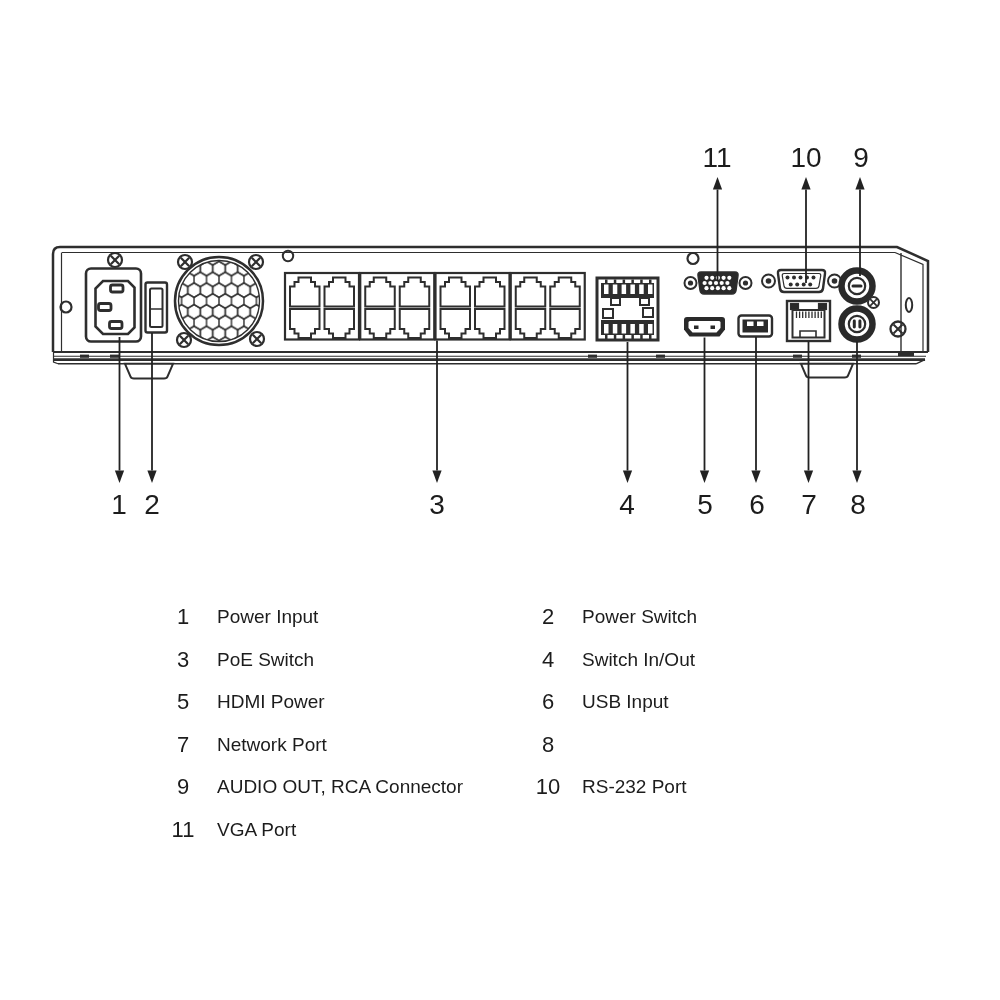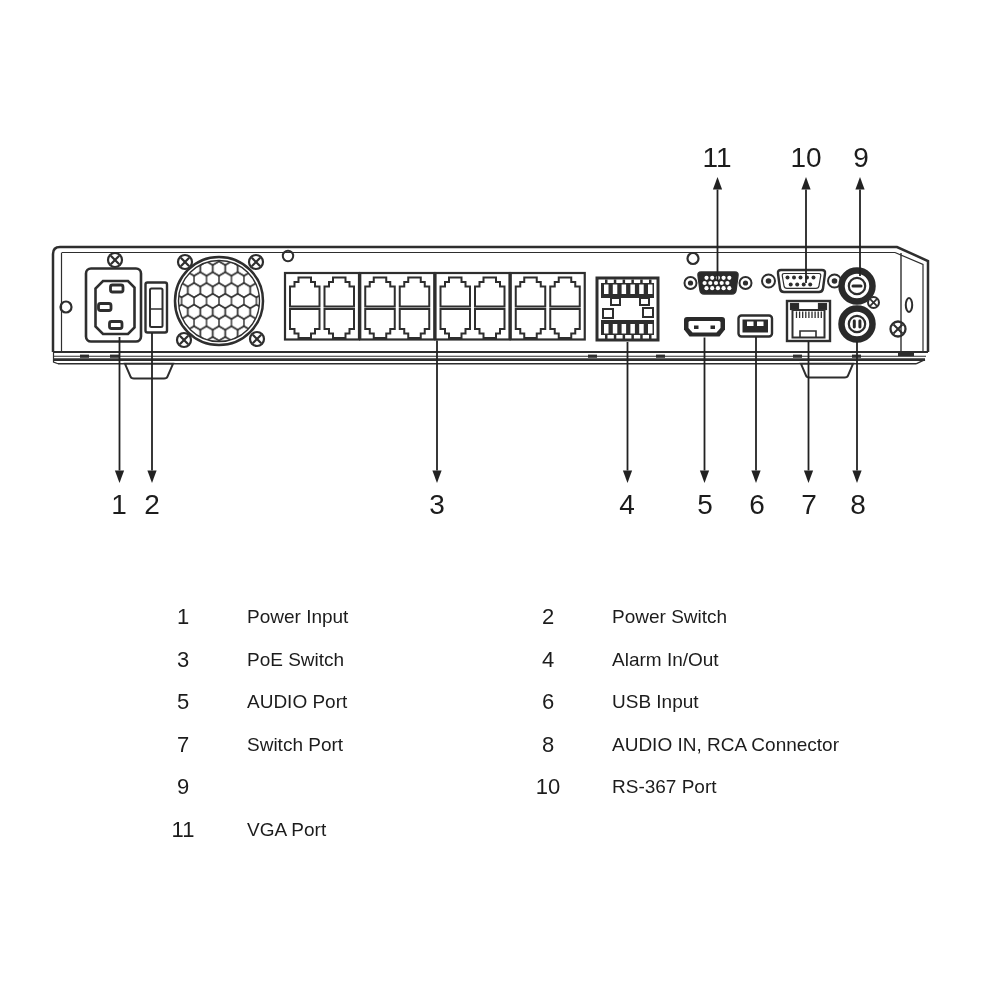--- a/index.html
+++ b/index.html
@@ -6,21 +6,21 @@
   .canvas{position:relative;width:1000px;height:1000px;background:#ffffff;overflow:hidden;
           font-family:"Liberation Sans", sans-serif;color:#1c1c1c;padding-left:28px;}
   svg{position:absolute;left:0;top:0;}
   .callout-num{position:absolute;transform:translateX(-50%);font-size:28px;line-height:1;
                color:#1c1c1c;white-space:nowrap;}
   .legend{position:absolute;top:596px;}
   .legend-col-left{left:160px;}
   .legend-col-right{left:525px;}
   .legend-row{display:flex;align-items:center;height:42.5px;}
   .legend-num{display:inline-block;width:46px;text-align:center;font-size:22px;flex:0 0 46px;}
-  .legend-label{font-size:19px;margin-left:41px;white-space:nowrap;}
+  .legend-label{font-size:19px;margin-left:11px;white-space:nowrap;}
 </style>
 </head>
 <body>
 
 <div class="canvas">
 
   <svg width="1000" height="560" viewBox="0 0 1000 560">
     <defs>
       <path id="ju" d="M0,29 L0,9 L4.5,9 L4.5,4.5 L8.5,4.5 L8.5,0 L21,0 L21,4.5 L25,4.5 L25,9 L29.5,9 L29.5,29 Z"></path>
       <path id="jd" d="M0,0 L0,20 L4.5,20 L4.5,24.5 L8.5,24.5 L8.5,29 L21,29 L21,24.5 L25,24.5 L25,20 L29.5,20 L29.5,0 Z"></path>
@@ -339,51 +339,51 @@
     <div class="legend-row">
       <span class="legend-num">1</span>
       <span class="legend-label">Power Input</span>
     </div>
     <div class="legend-row">
       <span class="legend-num">3</span>
       <span class="legend-label">PoE Switch</span>
     </div>
     <div class="legend-row">
       <span class="legend-num">5</span>
-      <span class="legend-label">AUDIO Port</span>
+      <span class="legend-label">HDMI Power</span>
     </div>
     <div class="legend-row">
       <span class="legend-num">7</span>
-      <span class="legend-label">Switch Port</span>
+      <span class="legend-label">Network Port</span>
     </div>
     <div class="legend-row">
       <span class="legend-num">9</span>
+      <span class="legend-label">AUDIO OUT, RCA Connector</span>
     </div>
     <div class="legend-row">
       <span class="legend-num">11</span>
       <span class="legend-label">VGA Port</span>
     </div>
   </div>
 
   <div class="legend legend-col-right">
     <div class="legend-row">
       <span class="legend-num">2</span>
       <span class="legend-label">Power Switch</span>
     </div>
     <div class="legend-row">
       <span class="legend-num">4</span>
-      <span class="legend-label">Alarm In/Out</span>
+      <span class="legend-label">Switch In/Out</span>
     </div>
     <div class="legend-row">
       <span class="legend-num">6</span>
       <span class="legend-label">USB Input</span>
     </div>
     <div class="legend-row">
       <span class="legend-num">8</span>
-      <span class="legend-label">AUDIO IN, RCA Connector</span>
     </div>
     <div class="legend-row">
       <span class="legend-num">10</span>
-      <span class="legend-label">RS-367 Port</span>
+      <span class="legend-label">RS-232 Port</span>
     </div>
   </div>
 
 </div>
 
 </body></html>

